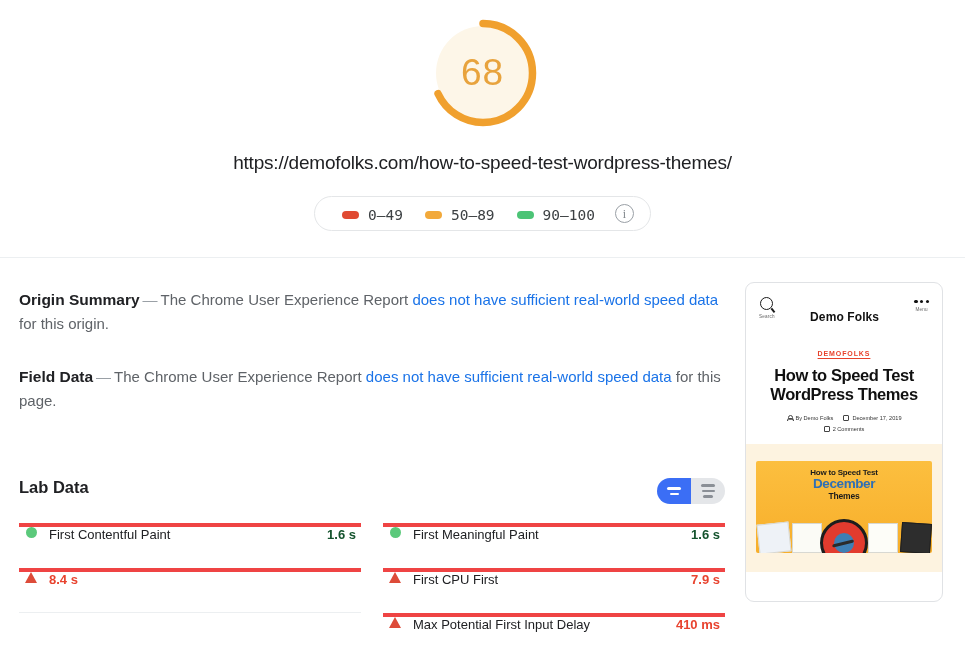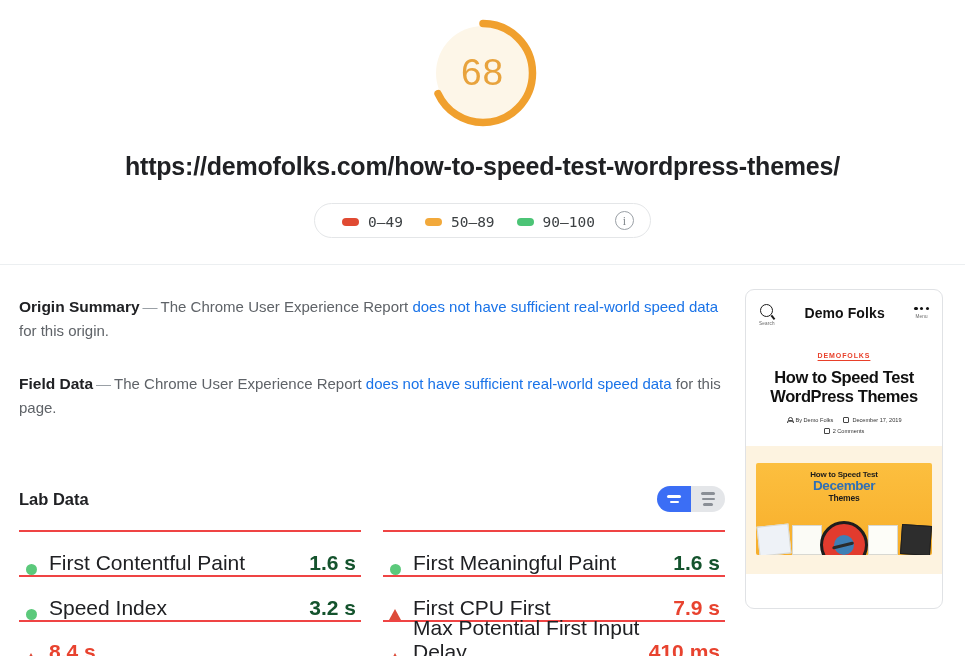--- a/index.html
+++ b/index.html
@@ -27,22 +27,22 @@
     display: flex; align-items: center; justify-content: center;
     font-size: 37px;
     font-weight: 400;
     color: #e8a33d;
     letter-spacing: 1px;
     font-family: "Liberation Sans", sans-serif;
   }
 
   .page-url {
     margin-top: 20px;
-    font-size: 25px;
-    font-weight: 700;
+    font-size: 19px;
+    font-weight: 400;
     color: #202124;
     letter-spacing: -0.2px;
   }
 
   .legend {
     margin: 22px auto 0;
     display: inline-flex;
     align-items: flex-end;
     gap: 0px;
     border: 1px solid #e4e6e8;
@@ -113,21 +113,20 @@
     font-weight: 700;
     font-size: 15.5px;
   }
   .dash { color: #9aa0a6; padding: 0 3px; }
   .link { color: #1a73e8; text-decoration: none; }
 
   
   .lab-head {
     margin-top: 65px;
     display: flex;
-    align-items: center;
     justify-content: space-between;
     height: 28px;
   }
   .lab-title {
     font-size: 16.5px;
     font-weight: 700;
     color: #202124;
   }
   .toggle {
     display: inline-flex;
@@ -153,24 +152,24 @@
   .b-w10 { width: 10px; }
 
   .metrics {
     margin-top: 17px;
     display: flex;
     gap: 22px;
   }
   .mcol { flex: 1; }
   .mrow {
     display: flex;
-    align-items: flex-end;
+    align-items: flex-start;
     height: 45px;
-    border-top: 2px solid #ef4444;
-    font-size: 21px;
+    border-top: 4px solid #ef4444;
+    font-size: 13px;
   }
   .mrow:last-child { border-bottom: 1px solid #eceff1; }
   .m-ico { width: 30px; display: flex; align-items: center; }
   .dot-green {
     width: 11px; height: 11px; border-radius: 50%;
     background: #5bc97b; display: block; margin-left: 7px;
   }
   .tri-red {
     width: 0; height: 0; margin-left: 6px;
     border-left: 6.5px solid transparent;
@@ -212,22 +211,22 @@
     width: 1.6px; height: 5px;
     background: #1a1a1a;
     right: -1px; bottom: -4px;
     transform: rotate(-40deg);
   }
   .th-mini {
     font-size: 4.6px; color: #666; margin-top: 4px;
     letter-spacing: 0.2px;
   }
   .th-brand {
-    font-size: 14px; font-weight: 700; color: #111;
-    letter-spacing: 0.1px; margin-top: 1px;
+    font-size: 12px; font-weight: 700; color: #111;
+    letter-spacing: 0.1px; margin-top: 13px;
   }
   .th-menu { text-align: center; }
   .th-dots { display: flex; gap: 2.2px; justify-content: center; margin-top: 3px; }
   .th-dots i { width: 3.4px; height: 3.4px; border-radius: 50%; background: #111; display: block; }
   .th-kicker {
     text-align: center; margin-top: 26px;
     font-size: 7px; font-weight: 700; color: #e8402a;
     letter-spacing: 0.9px;
     text-decoration: underline;
     text-underline-offset: 2px;
@@ -373,27 +372,20 @@
     </div>
 
     <div class="metrics">
       <div class="mcol" id="col-left">
           <div class="mrow">
             <div class="m-ico">
               <span class="dot-green"></span>
             </div>
             <div class="m-name">First Contentful Paint</div>
             <div class="m-val v-green">1.6 s</div>
-          </div>
-          <div class="mrow">
-            <div class="m-ico">
-              <span class="dot-green"></span>
-            </div>
-            <div class="m-name">Speed Index</div>
-            <div class="m-val v-green">3.2 s</div>
           </div>
           <div class="mrow">
             <div class="m-ico">
               <span class="tri-red"></span>
             </div>
             <div class="m-val v-red">8.4 s</div>
           </div>
         </div>
       <div class="mcol" id="col-right">
           <div class="mrow">

